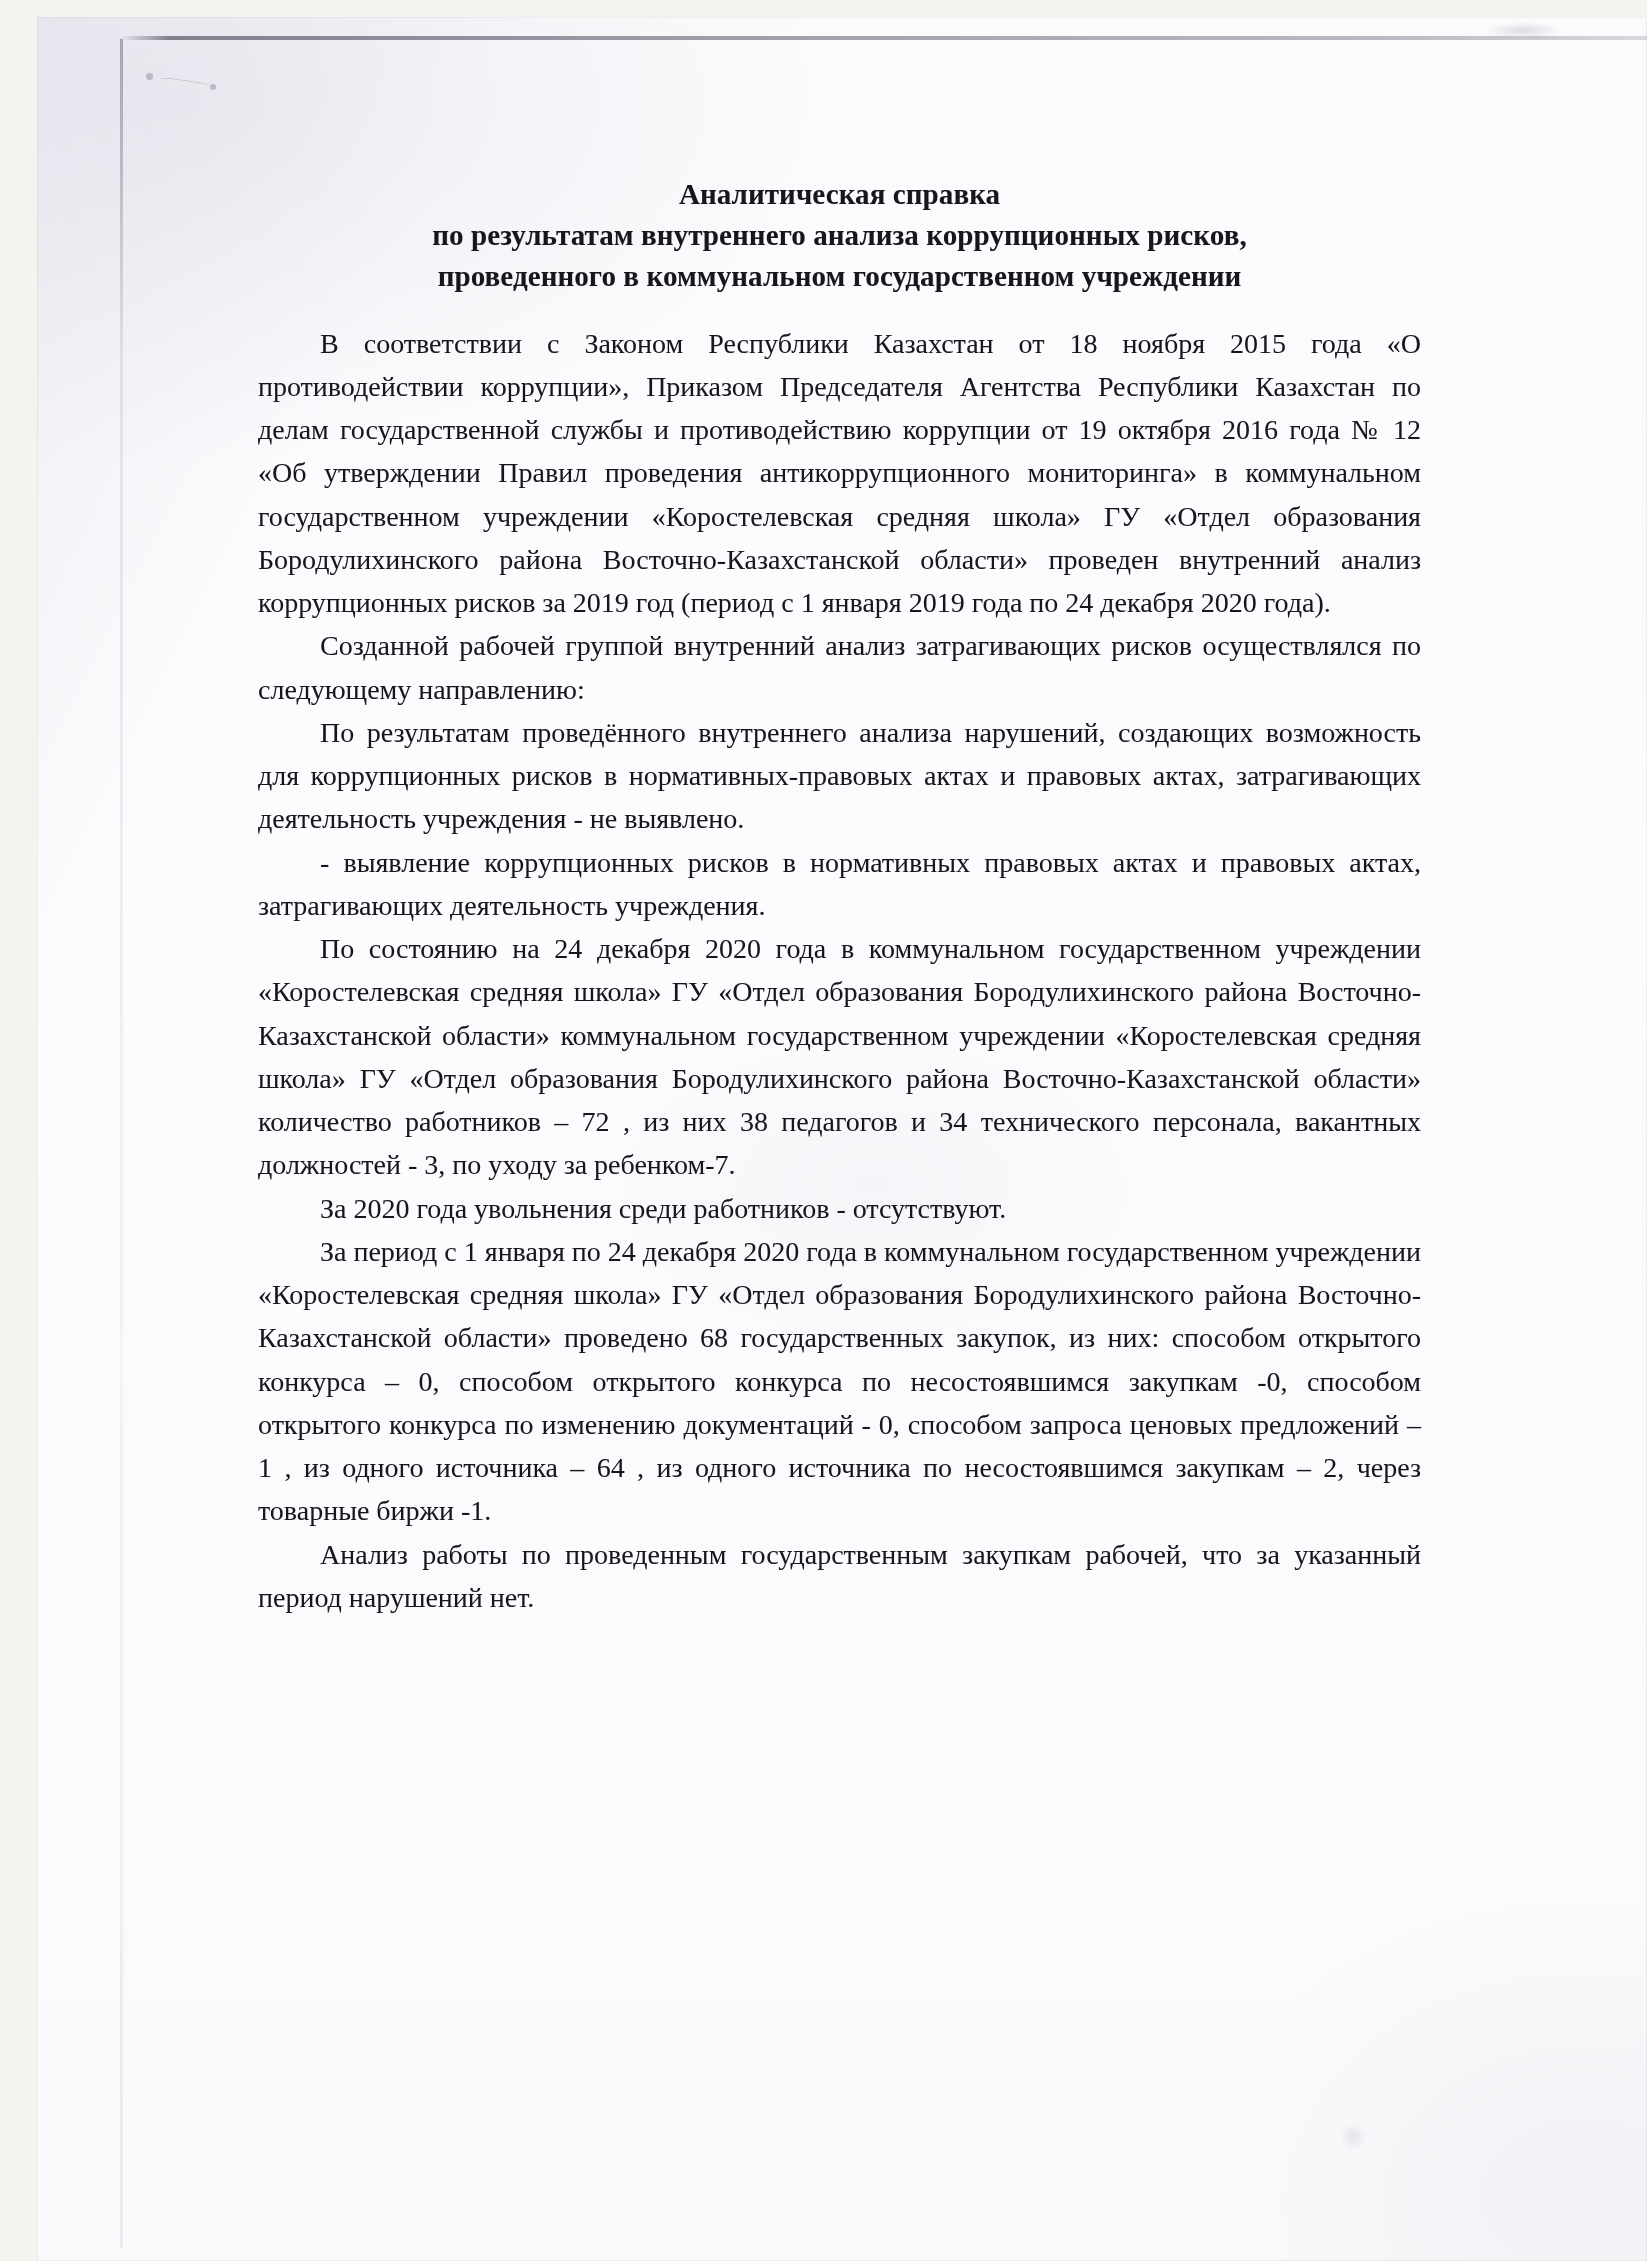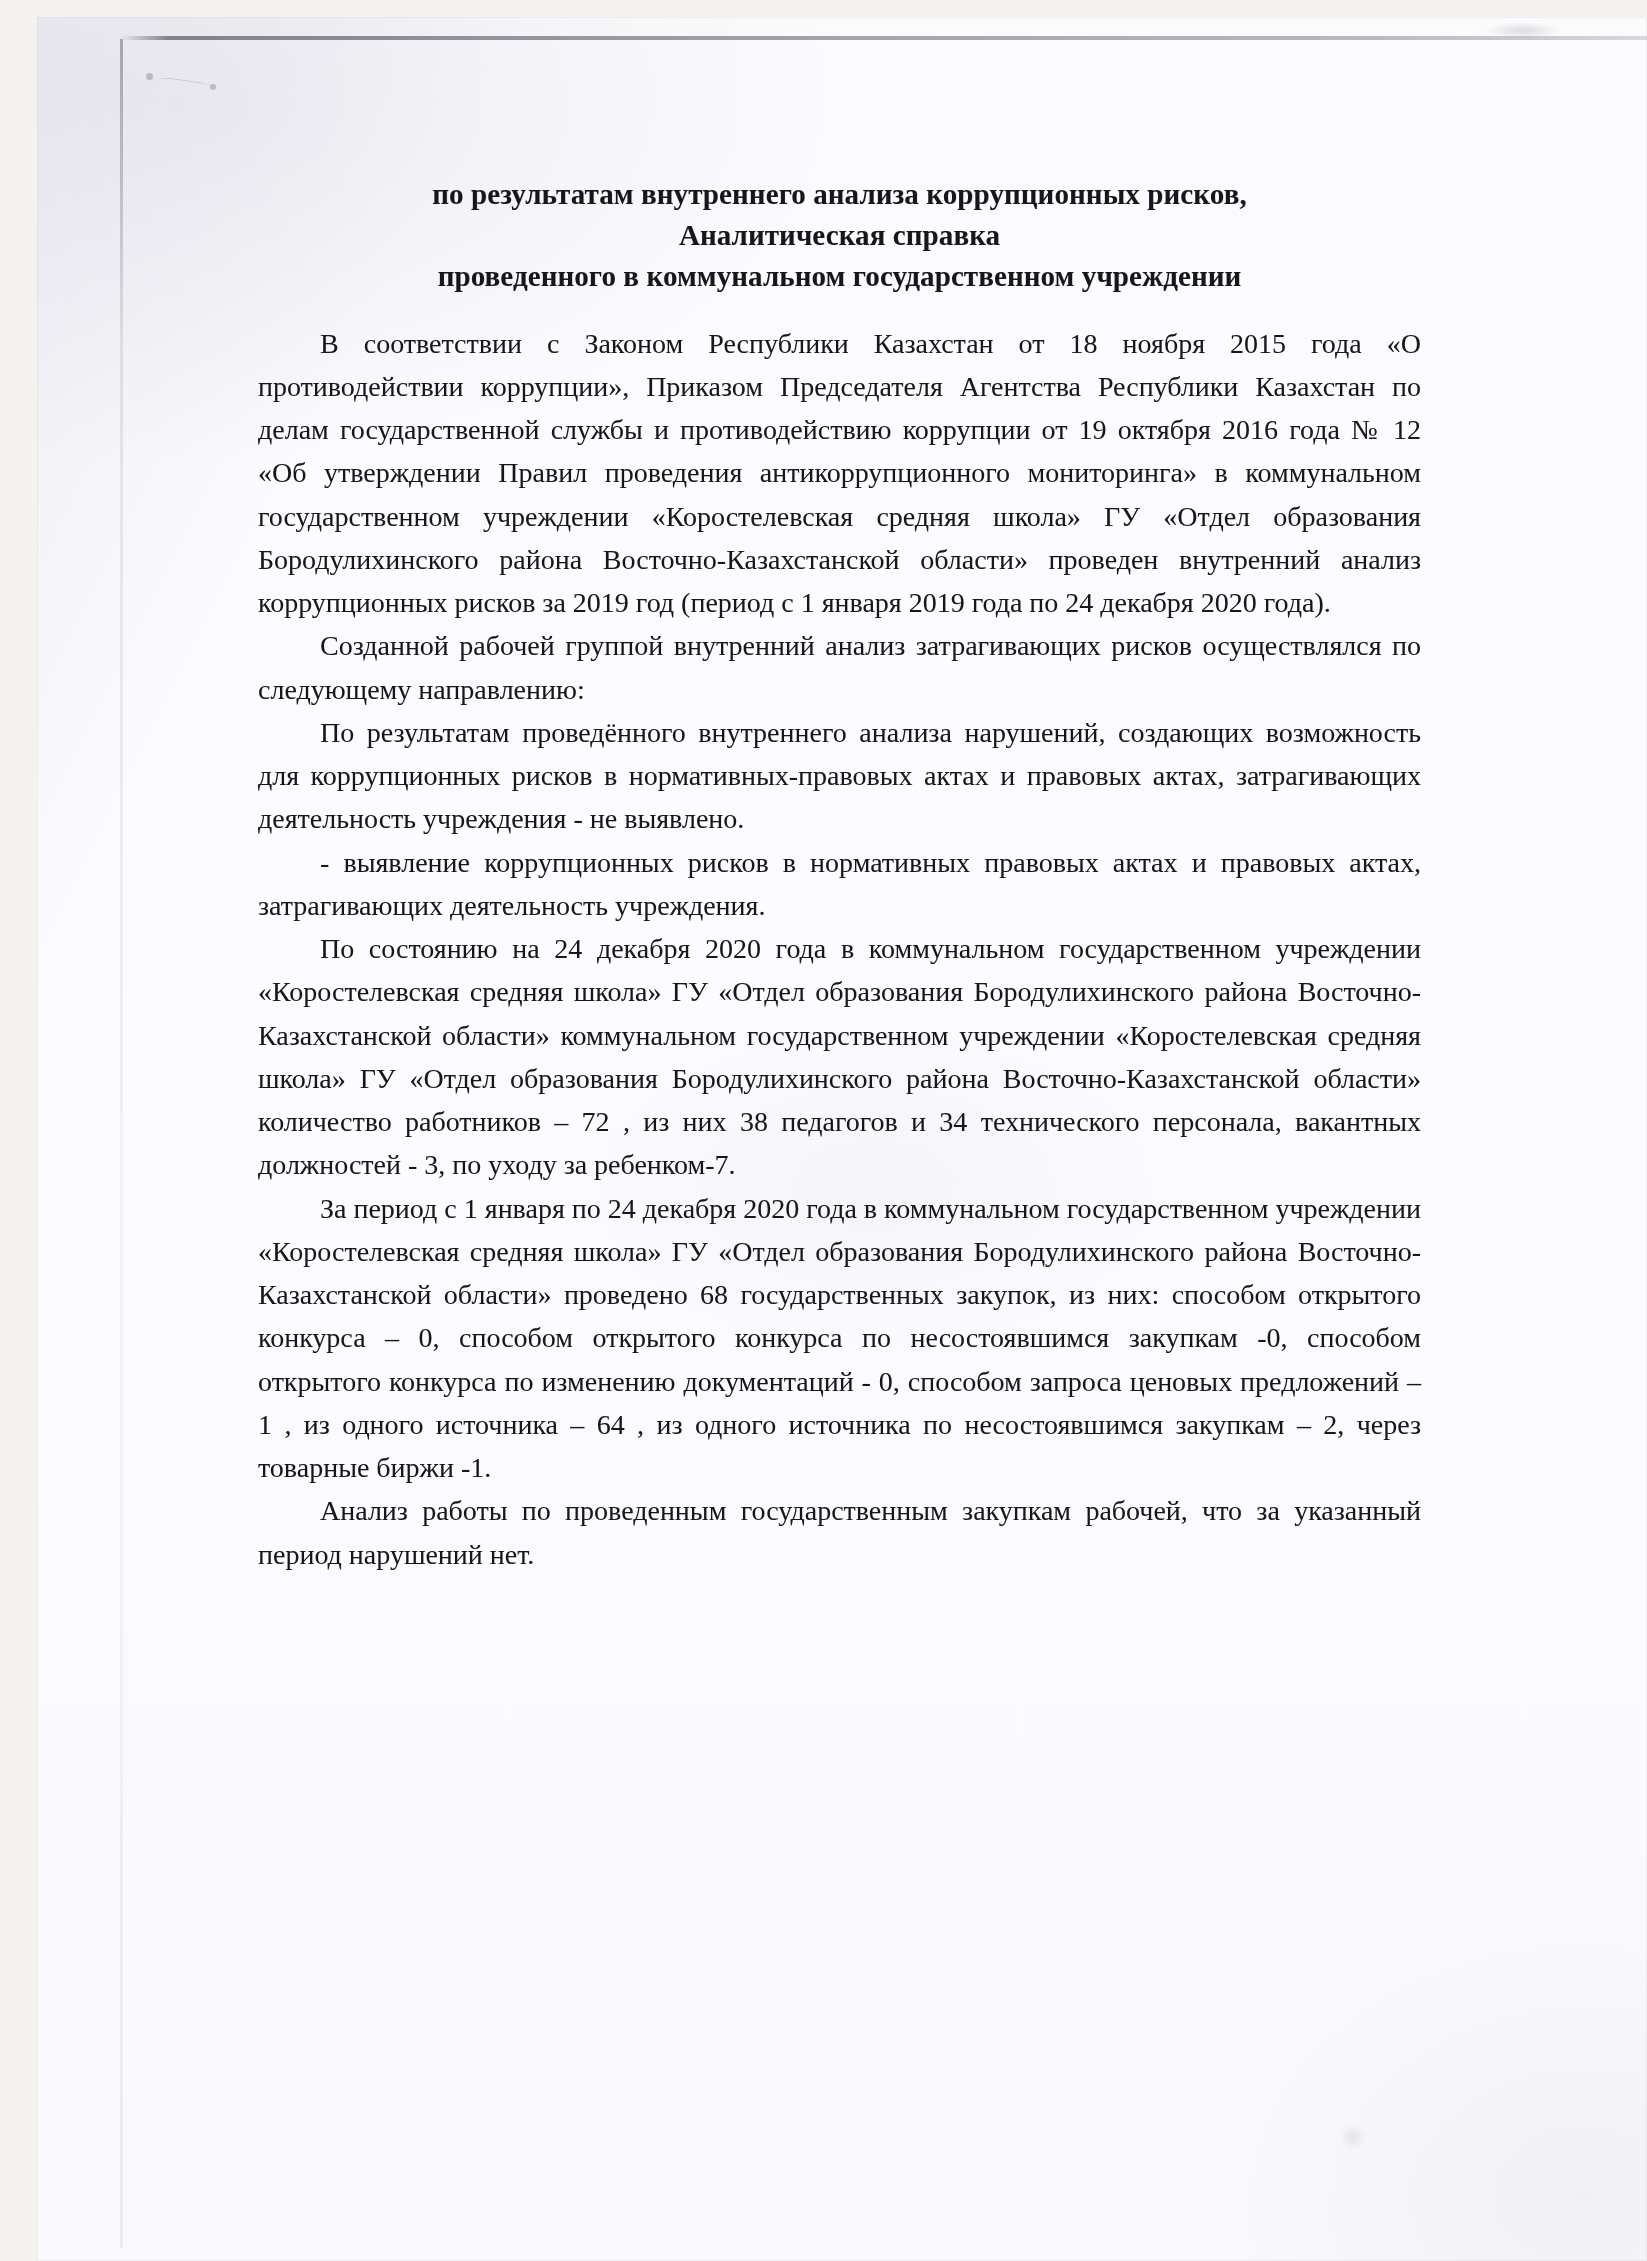--- a/index.html
+++ b/index.html
@@ -154,35 +154,36 @@
     <div id="staple-mark-1"></div>
     <div id="staple-mark-2"></div>
     <div id="staple-mark-3"></div>
     <div id="smudge-top-right"></div>
     <div id="smudge-bottom-right"></div>
   </div>
 
   <div id="doc-body">
 
     <div class="title-block">
+      <div class="title-line">Аналитическая справка</div>
       <div class="title-line">по результатам внутреннего анализа коррупционных рисков,</div>
-      <div class="title-line">Аналитическая справка</div>
       <div class="title-line">проведенного в коммунальном государственном учреждении</div>
     </div>
 
     <p class="body-para" id="para-intro">В соответствии с Законом Республики Казахстан от 18 ноября 2015 года «О противодействии коррупции», Приказом Председателя Агентства Республики Казахстан по делам государственной службы и противодействию коррупции от 19 октября 2016 года № 12 «Об утверждении Правил проведения антикоррупционного мониторинга» в коммунальном государственном учреждении  «Коростелевская средняя школа» ГУ «Отдел образования Бородулихинского района Восточно-Казахстанской области» проведен внутренний анализ коррупционных рисков за 2019 год (период с 1 января 2019 года по 24 декабря 2020 года).</p>
 
     <p class="body-para">Созданной рабочей группой внутренний анализ затрагивающих рисков осуществлялся по следующему направлению:</p>
 
     <p class="body-para">По результатам проведённого внутреннего анализа нарушений, создающих возможность для коррупционных рисков в нормативных-правовых актах и правовых актах, затрагивающих деятельность учреждения - не выявлено.</p>
 
     <p class="body-para">- выявление коррупционных рисков в нормативных правовых актах и правовых актах, затрагивающих деятельность учреждения.</p>
 
     <p class="body-para">По состоянию на 24 декабря 2020 года в коммунальном государственном учреждении  «Коростелевская средняя школа» ГУ «Отдел образования Бородулихинского района Восточно-Казахстанской области» коммунальном государственном учреждении  «Коростелевская средняя школа» ГУ «Отдел образования Бородулихинского района Восточно-Казахстанской области» количество работников – 72  , из них 38 педагогов и 34  технического персонала, вакантных должностей - 3, по уходу за ребенком-7.</p>
 
+    <p class="body-para">За 2020 года увольнения среди работников - отсутствуют.</p>
 
 
     <p class="body-para">За период с 1 января по 24 декабря 2020 года в коммунальном государственном учреждении  «Коростелевская средняя школа» ГУ «Отдел образования Бородулихинского района Восточно-Казахстанской области» проведено 68 государственных закупок, из них: способом открытого конкурса – 0, способом открытого конкурса по несостоявшимся закупкам -0, способом открытого конкурса по изменению документаций - 0, способом запроса ценовых предложений – 1 , из одного источника – 64 , из одного источника по несостоявшимся закупкам – 2, через товарные биржи -1.</p>
 
     <p class="body-para">Анализ работы по проведенным государственным закупкам рабочей, что за указанный период нарушений нет.</p>
 
   </div>
 </div>
 
 

